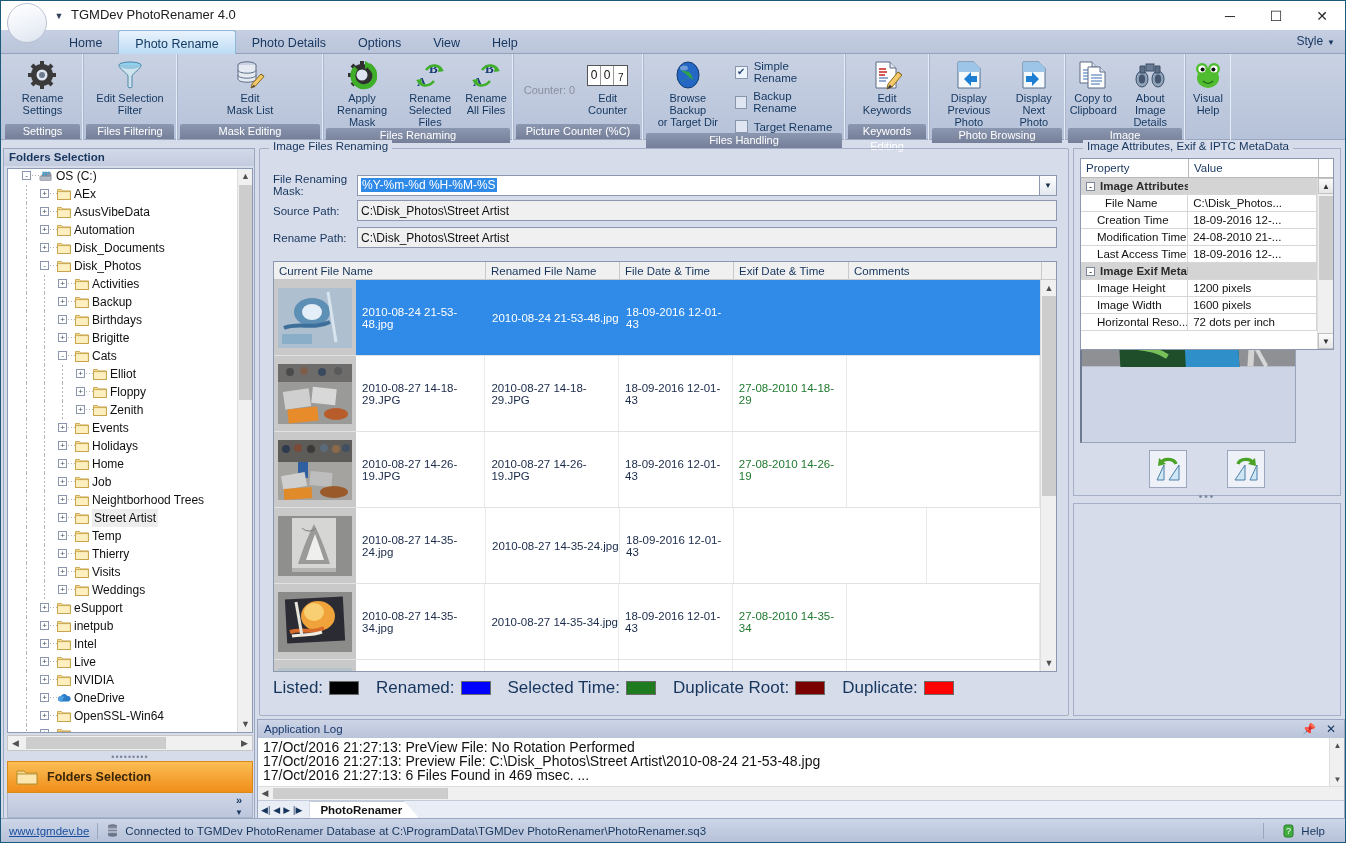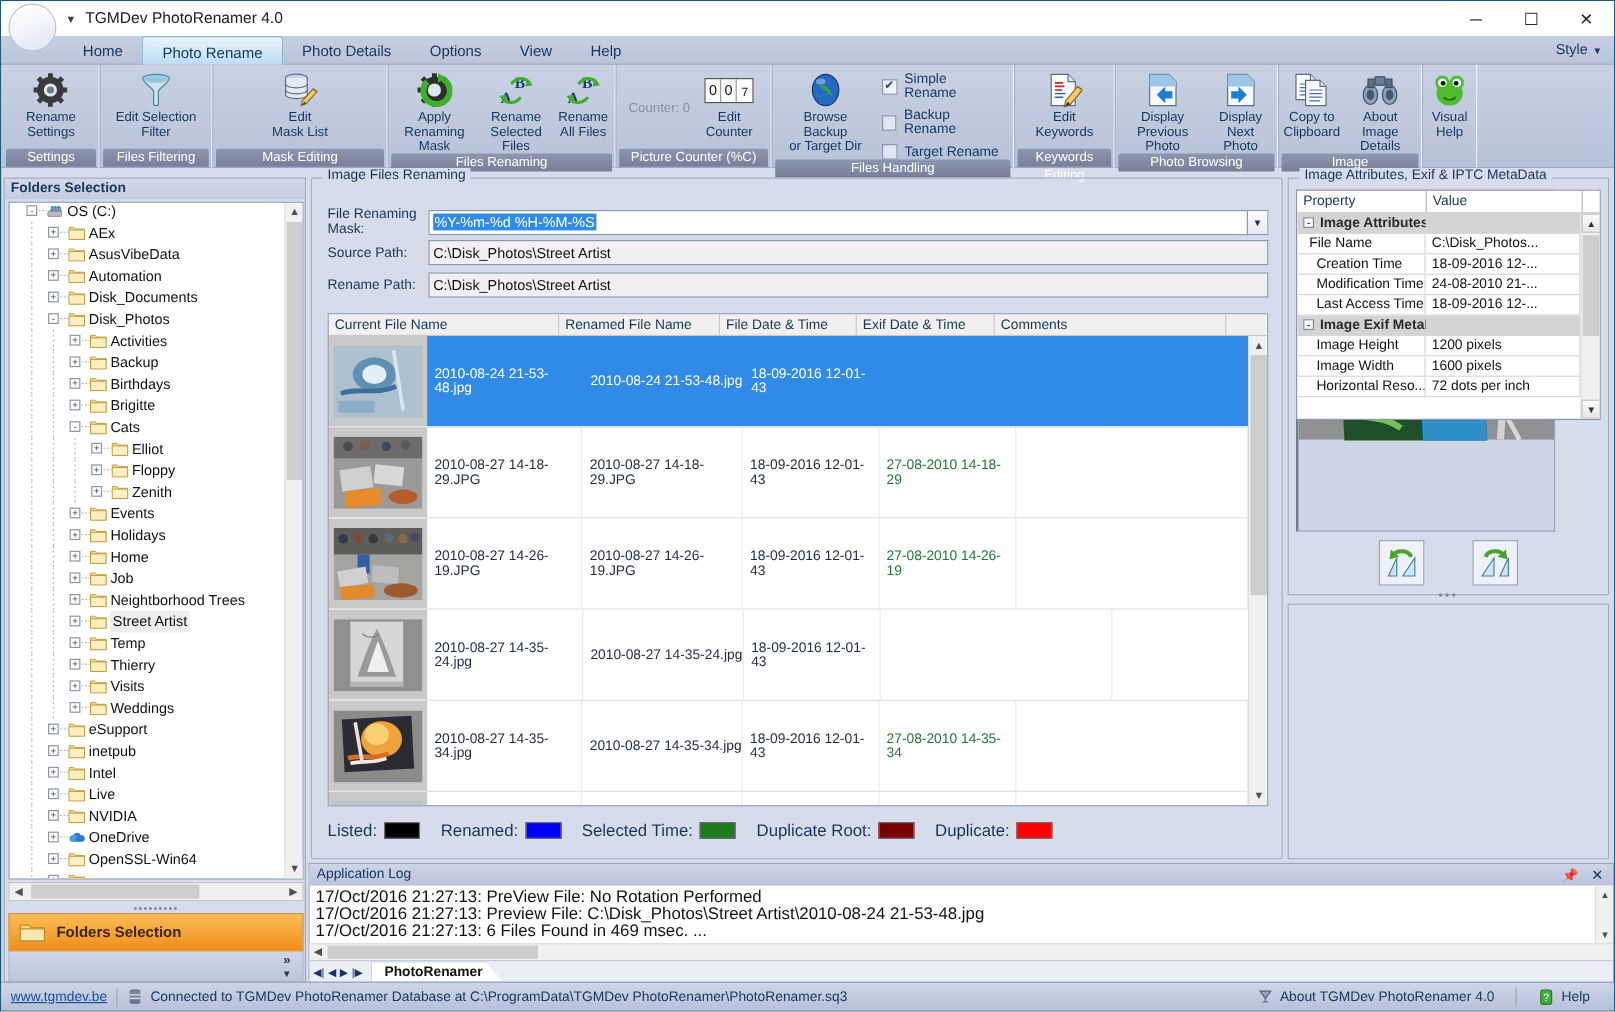--- a/index.html
+++ b/index.html
@@ -154,21 +154,21 @@
   .exif { color:#1f7a2e; }
   .trow.sel .exif { color:#fff; }
   .vbar { position:absolute; right:0; top:18px; width:16px; bottom:0;
           background:#f0f0f0; border-left:1px solid #ddd; }
   .vbar .a { width:16px; height:16px; text-align:center; line-height:16px;
              font-size:9px; color:#505050; }
   .vbar .t { position:absolute; left:1px; top:16px; width:14px; height:200px;
              background:#cdcdcd; }
 
   .legend { position:absolute; left:14px; top:530px; width:784px; height:28px;
-            display:flex; align-items:center; gap:17px; font-size:14px; color:#16355d; }
+            display:flex; align-items:flex-start; gap:17px; font-size:17px; color:#16355d; }
   .lg { display:flex; align-items:center; gap:6px; }
   .swatch { width:30px; height:14px; border:1px solid #6b6b6b; }
 
   
   .right { position:absolute; left:1072px; top:147px; width:270px; height:568px; }
   .prevbox { position:absolute; left:0; top:0; width:268px; height:348px;
              border:1px solid #a5b0c6; }
   .prevcap { position:absolute; left:10px; top:-8px; background:#d6dcea;
              padding:0 4px; font-size:11.5px; color:#16355d; }
   .prevarea { position:absolute; left:7px; top:10px; width:216px; height:285px;
@@ -997,21 +997,21 @@
       <div class="finput ro" style="width:700px;">C:\Disk_Photos\Street Artist</div>
     </div>
 
     <div class="frow" style="left:14px;top:79px;width:784px;justify-content:flex-end;">
       <div class="flabel" style="width:84px;">Rename Path:</div>
       <div class="finput ro" style="width:700px;">C:\Disk_Photos\Street Artist</div>
     </div>
 
     <div class="tblwrap">
       <div class="thead" id="thead">
-          <div class="th" style="width: 192px;">Current File Name</div>
+          <div class="th" style="width: 212px;">Current File Name</div>
           <div class="th" style="width: 134px;">Renamed File Name</div>
           <div class="th" style="width: 114px;">File Date &amp; Time</div>
           <div class="th" style="width: 115px;">Exif Date &amp; Time</div>
           <div class="th" style="width: 193px;">Comments</div>
         </div>
       <div class="tbody" id="tbody">
           <div class="trow sel">
             <div class="tc name" style="width: 212px;">
               <div class="thumbc">
                 <svg class="ph" viewBox="0 0 74 60">
@@ -1222,21 +1222,21 @@
       <div class="ghead" id="ghead">
           <div class="gh" style="width: 108px;">Property</div>
           <div class="gh" style="width: 130px;">Value</div>
         </div>
       <div id="gbody" style="position:absolute;left:0;top:19px;right:16px;bottom:0;overflow:hidden;">
           <div class="grow grp">
             <div class="gc" style="width: 108px;"><span class="gexp">-</span><span>Image Attributes</span></div>
             <div class="gc" style="width: 130px;"></div>
           </div>
           <div class="grow">
-            <div class="gc" style="width: 108px; padding-left: 10px;">File Name</div>
+            <div class="gc" style="width: 108px; padding-left: 24px;">File Name</div>
             <div class="gc" style="width: 130px;">C:\Disk_Photos...</div>
           </div>
           <div class="grow">
             <div class="gc" style="width: 108px; padding-left: 16px;">Creation Time</div>
             <div class="gc" style="width: 130px;">18-09-2016 12-...</div>
           </div>
           <div class="grow">
             <div class="gc" style="width: 108px; padding-left: 16px;">Modification Time</div>
             <div class="gc" style="width: 130px;">24-08-2010 21-...</div>
           </div>
@@ -1306,27 +1306,20 @@
     <div class="sb-main">
       <svg width="11" height="13" viewBox="0 0 11 13">
         <ellipse cx="5.5" cy="2" rx="4.5" ry="1.7" fill="#6b7489"></ellipse>
         <rect x="1" y="2" width="9" height="9" fill="#7c869c"></rect>
         <ellipse cx="5.5" cy="11" rx="4.5" ry="1.7" fill="#6b7489"></ellipse>
         <path d="M1 5h9M1 8h9" stroke="#d9dee8"></path>
       </svg>
       <span>Connected to TGMDev PhotoRenamer Database at C:\ProgramData\TGMDev PhotoRenamer\PhotoRenamer.sq3</span>
     </div>
     <div class="sb-right">
-      <div class="sb-cell">
-        <svg width="13" height="13" viewBox="0 0 13 13">
-          <path d="M2 2h9l-4.5 6z" fill="#9aa5bb" stroke="#5a6477"></path>
-          <path d="M6.5 8v3M4 11h5" stroke="#5a6477"></path>
-        </svg>
-        <span>About TGMDev PhotoRenamer 4.0</span>
-      </div>
       <div class="sb-sep"></div>
       <div class="sb-cell">
         <svg width="13" height="14" viewBox="0 0 13 14">
           <rect x="2" y="1" width="9" height="12" rx="2" fill="#3fae3f" stroke="#2a7a2a"></rect>
           <text x="6.5" y="10" font-size="9" fill="#fff" text-anchor="middle" font-family="Liberation Sans">?</text>
         </svg>
         <span>Help</span>
       </div>
     </div>
   </div>

